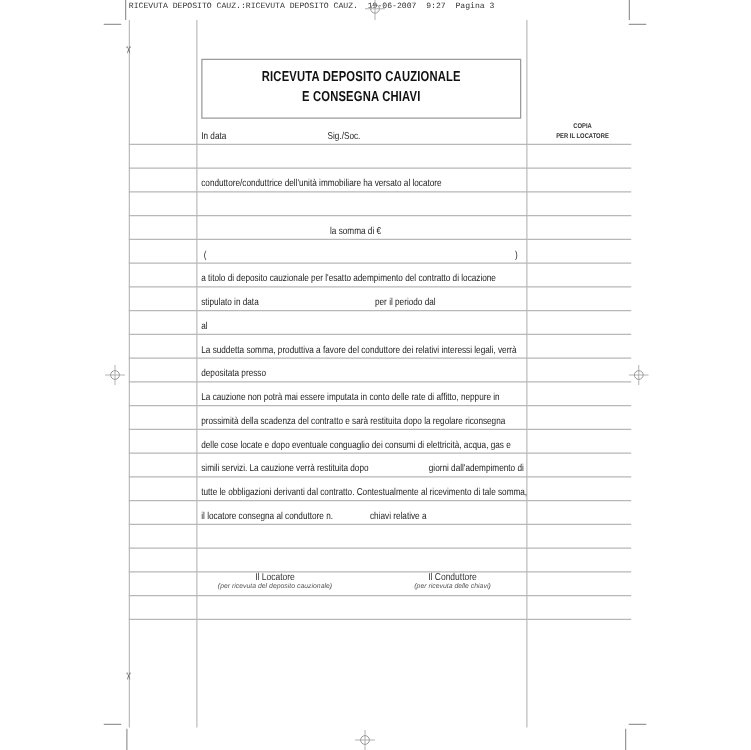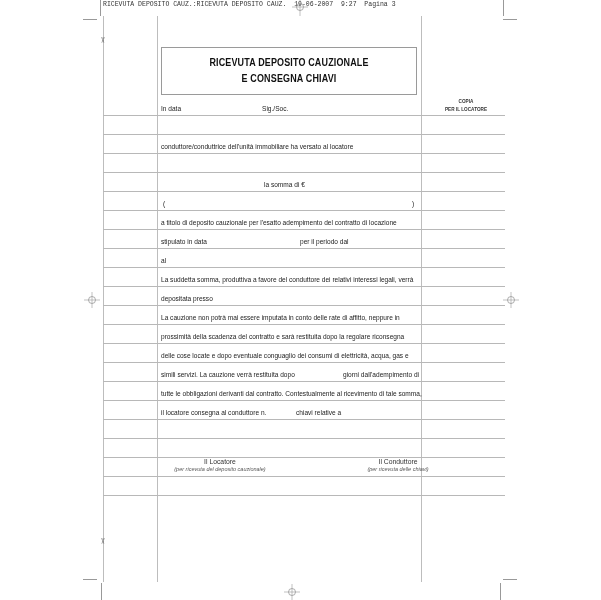--- a/index.html
+++ b/index.html
@@ -113,16 +113,16 @@
 <div class="txt" style="left:161px;top:370px;">simili servizi. La cauzione verrà restituita dopo</div>
 <div class="txt" style="left:343px;top:370px;">giorni dall'adempimento di</div>
 <div class="txt" style="left:161px;top:389px;">tutte le obbligazioni derivanti dal contratto. Contestualmente al ricevimento di tale somma,</div>
 <div class="txt" style="left:161px;top:408px;">il locatore consegna al conduttore n.</div>
 <div class="txt" style="left:296px;top:408px;">chiavi relative a</div>
 
 <div class="sig" style="left:160px;top:457px;width:120px;">
   <div style="transform:scaleX(0.85);">Il Locatore</div>
   <div class="sub">(per ricevuta del deposito cauzionale)</div>
 </div>
-<div class="sig" style="left:348px;top:457px;width:100px;">
+<div class="sig" style="left:312px;top:457px;width:100px;">
   <div style="transform:scaleX(0.85);">Il Conduttore</div>
   <div class="sub">(per ricevuta delle chiavi)</div>
 </div>
 
 </body></html>

